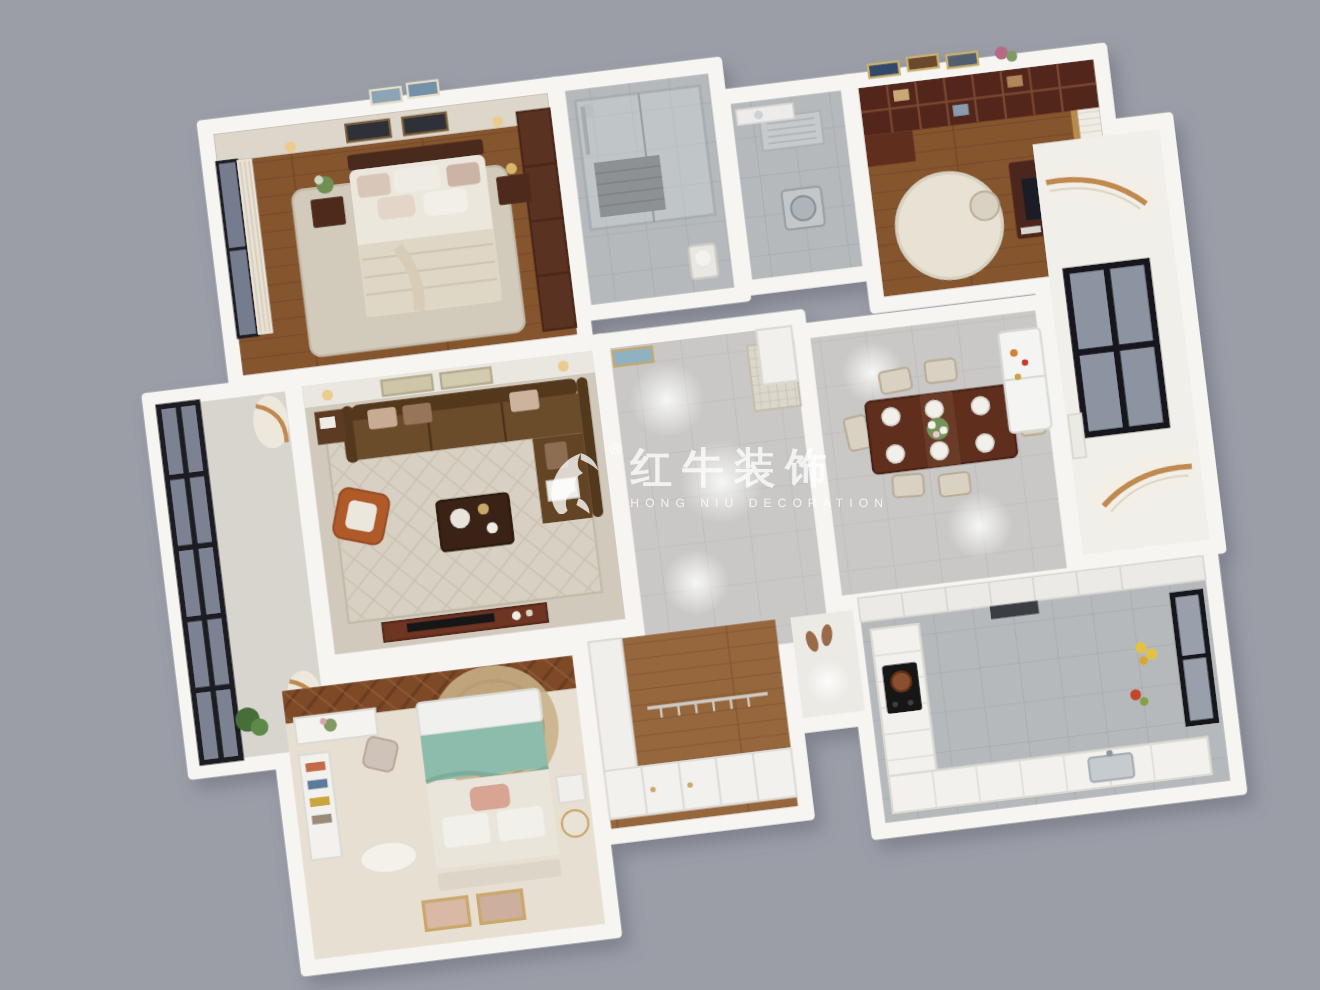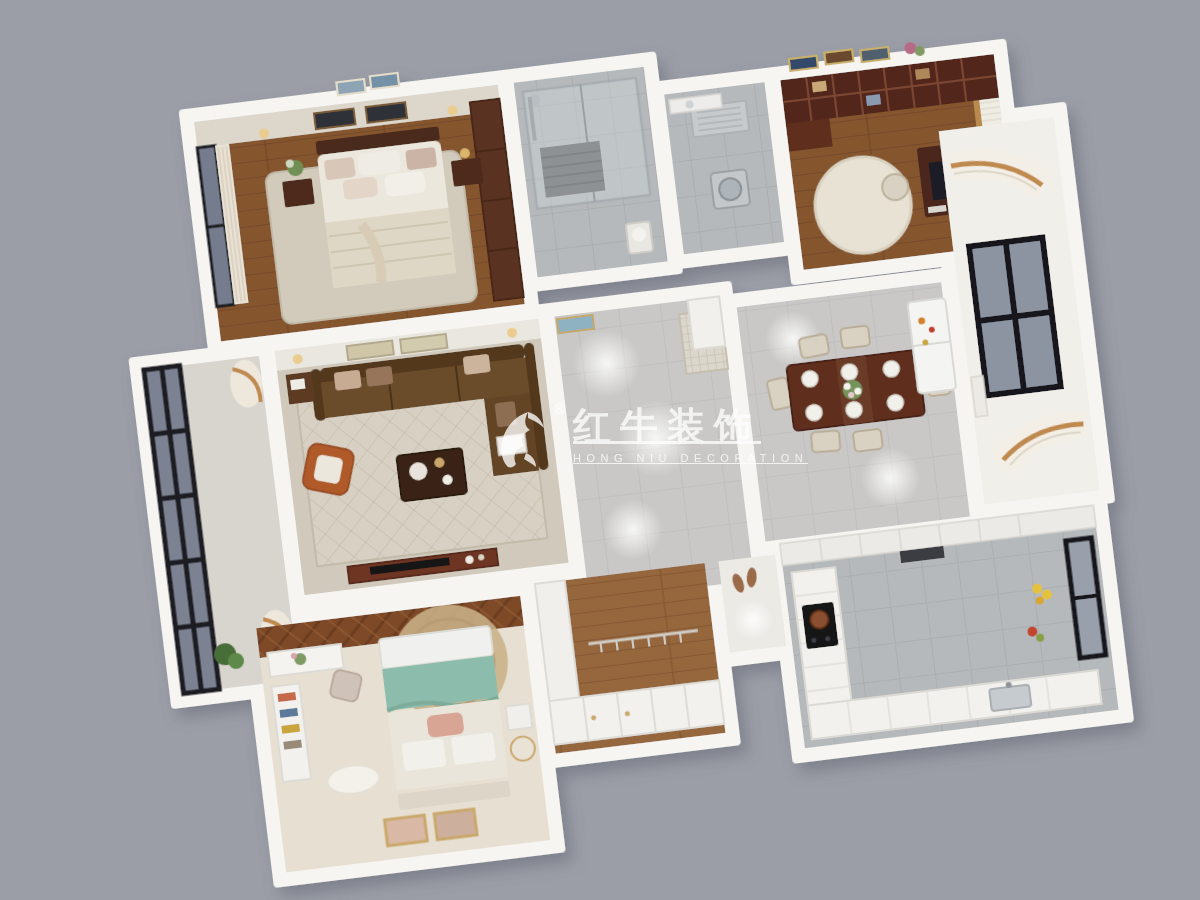--- a/index.html
+++ b/index.html
@@ -7,21 +7,21 @@
   .stage{position:relative;width:1200px;height:900px;overflow:hidden;background:#9b9ea7;}
   svg{display:block;}
   
   .watermark{
     position:absolute;left:496px;top:399px;
     display:flex;align-items:flex-start;gap:6px;
     color:#ffffff;opacity:.78;pointer-events:none;
   }
   .wm-logo{margin-top:10px;}
   .wm-reg{font-size:15px;line-height:1;margin-top:2px;font-weight:bold;}
-  .wm-texts{display:flex;flex-direction:column;margin-top:8px;margin-left:2px;text-decoration:underline;}
+  .wm-texts{display:flex;flex-direction:column;margin-top:8px;margin-left:2px;}
   .wm-cn{font-size:38px;font-weight:bold;letter-spacing:9px;line-height:1.05;white-space:nowrap;}
   .wm-en{font-size:11px;letter-spacing:5.5px;margin-top:5px;white-space:nowrap;}
 </style>
 </head>
 <body>
 
 <div class="stage">
 <svg width="1200" height="900" viewBox="0 0 1200 900">
   <defs>
     <pattern id="patTileA" width="36" height="36" patternUnits="userSpaceOnUse">

